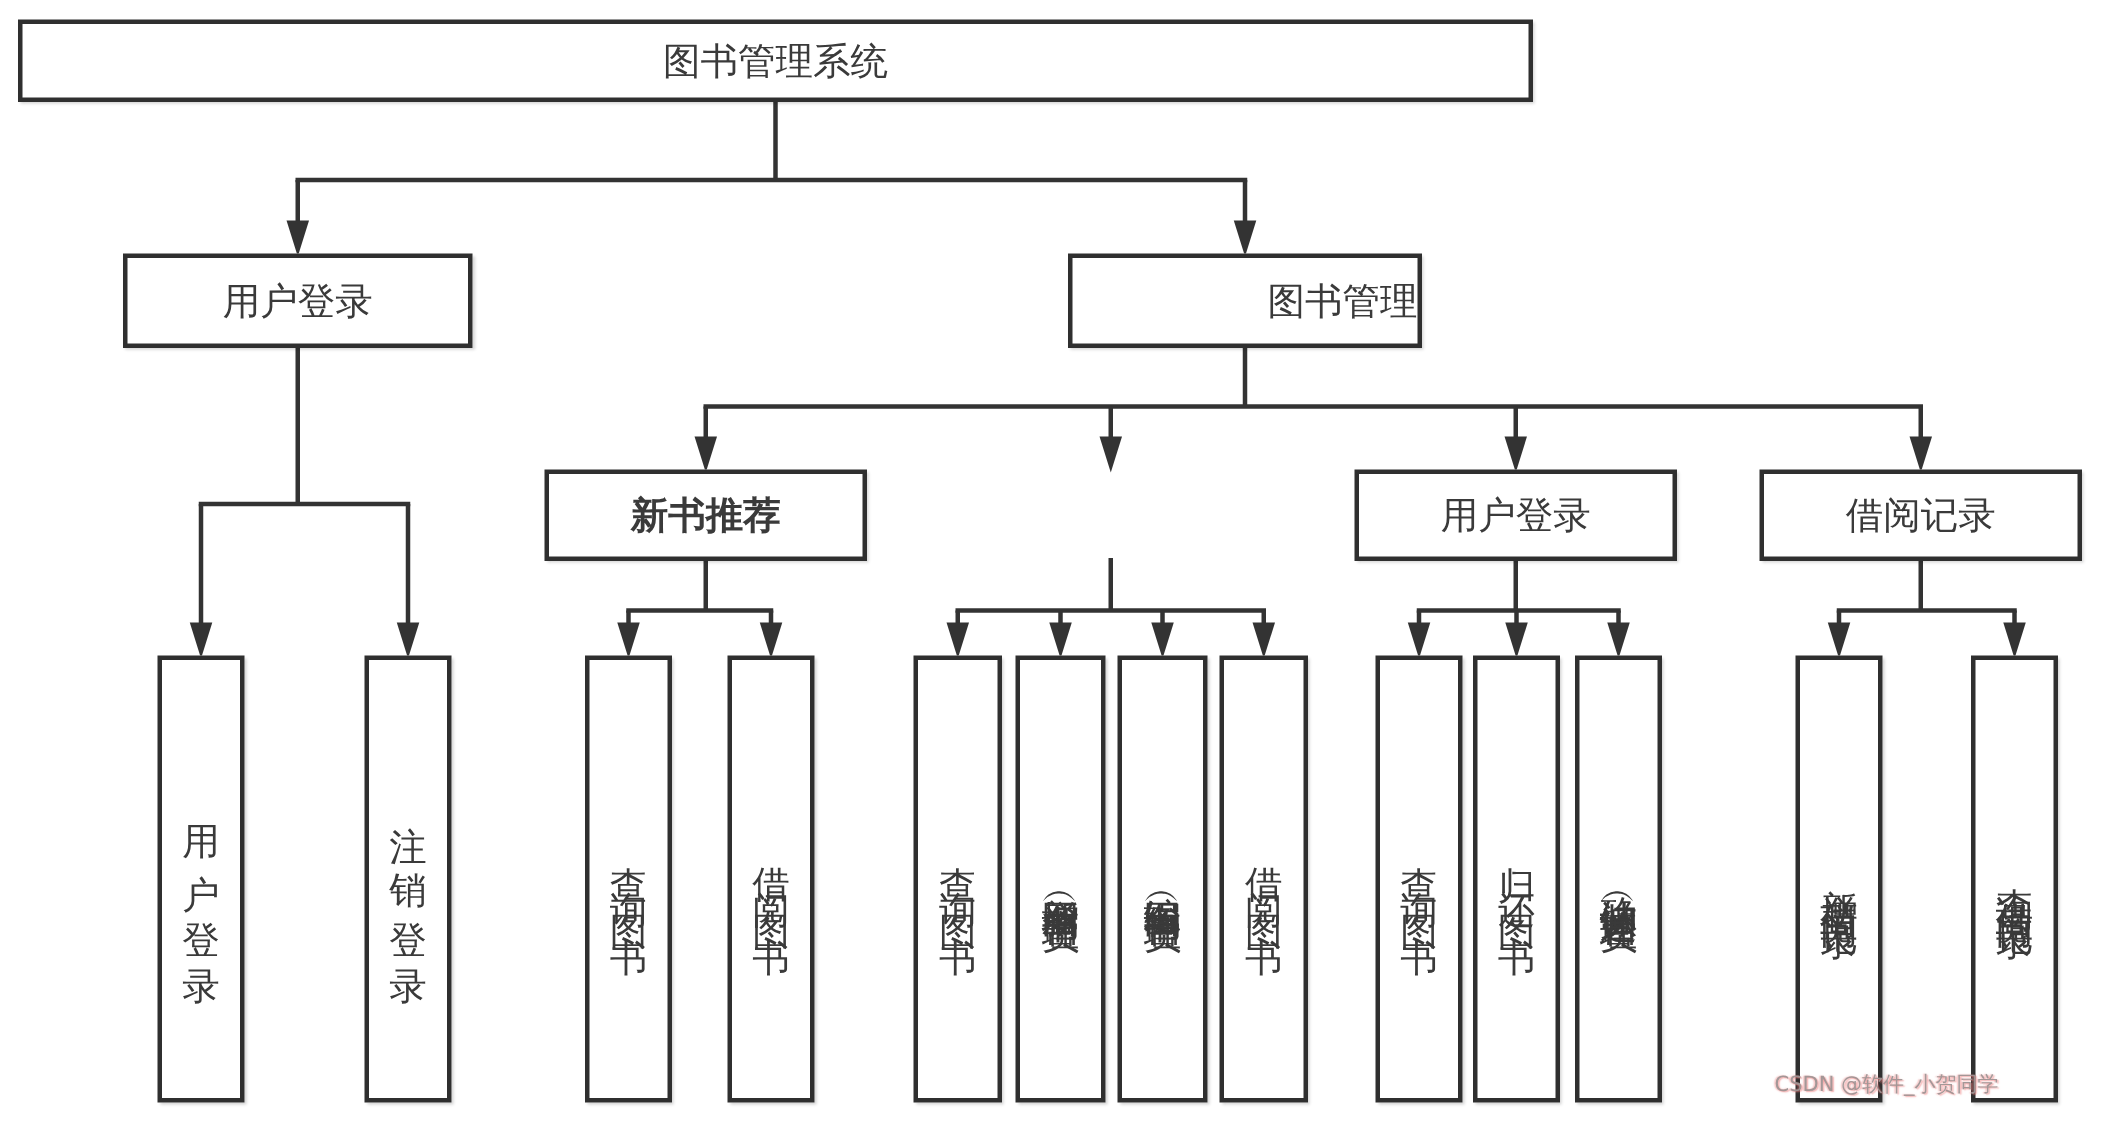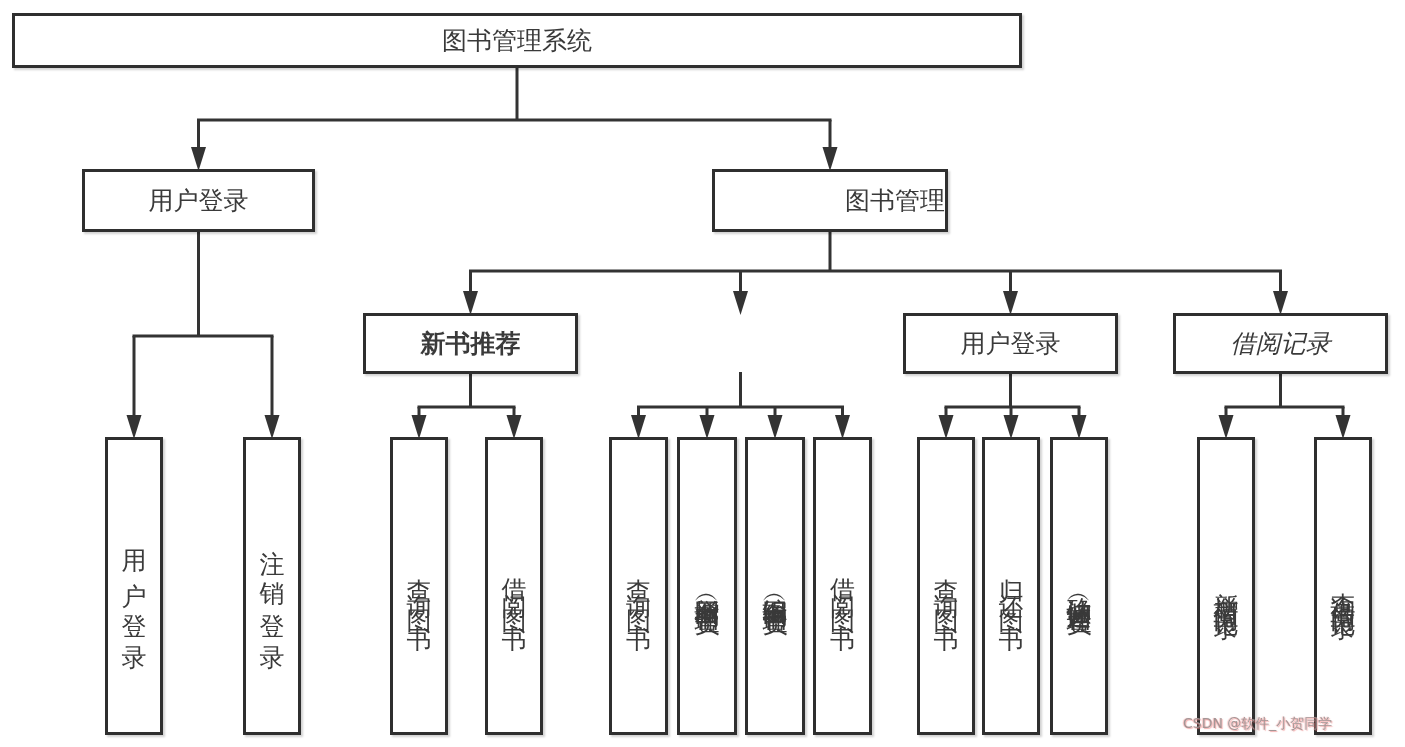--- a/index.html
+++ b/index.html
@@ -89,21 +89,21 @@
     </div>
     <div class="box" style="left: 712px; top: 169px; width: 236px; height: 63px; justify-content: flex-end;">
       <span class="lbl">图书管理</span>
     </div>
     <div class="box" style="left: 363px; top: 313px; width: 215px; height: 61px; font-weight: bold;">
       <span class="lbl">新书推荐</span>
     </div>
     <div class="box" style="left: 903px; top: 313px; width: 215px; height: 61px;">
       <span class="lbl">用户登录</span>
     </div>
-    <div class="box" style="left: 1173px; top: 313px; width: 215px; height: 61px; font-style: italic;">
+    <div class="box" style="left: 1173px; top: 313px; width: 215px; height: 61px;">
       <span class="lbl">借阅记录</span>
     </div>
     <div class="box vbox" style="left: 105px; top: 437px; width: 58px; height: 298px;">
       <span class="lbl" style="letter-spacing: 32px; margin-top: 16px;">用户登录</span>
     </div>
     <div class="box vbox" style="left: 243px; top: 437px; width: 58px; height: 298px;">
       <span class="lbl" style="letter-spacing: 32px; margin-top: 16px;">注销登录</span>
     </div>
     <div class="box vbox" style="left: 390px; top: 437px; width: 58px; height: 298px;">
       <span class="lbl" style="letter-spacing: 16px; margin-top: 8px;">查询图书</span>

